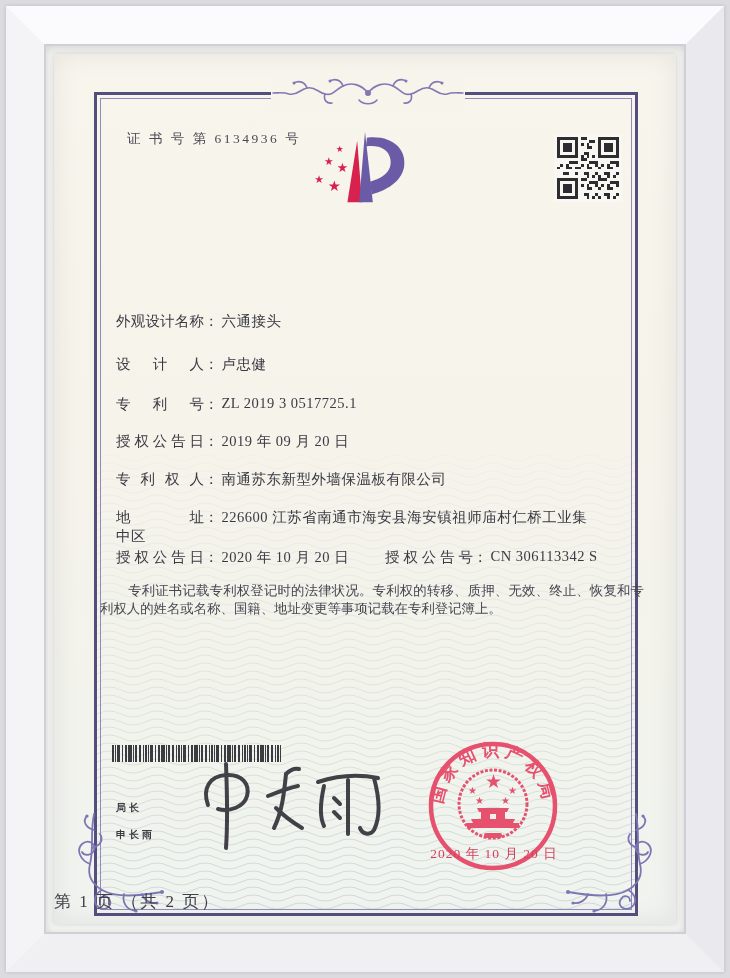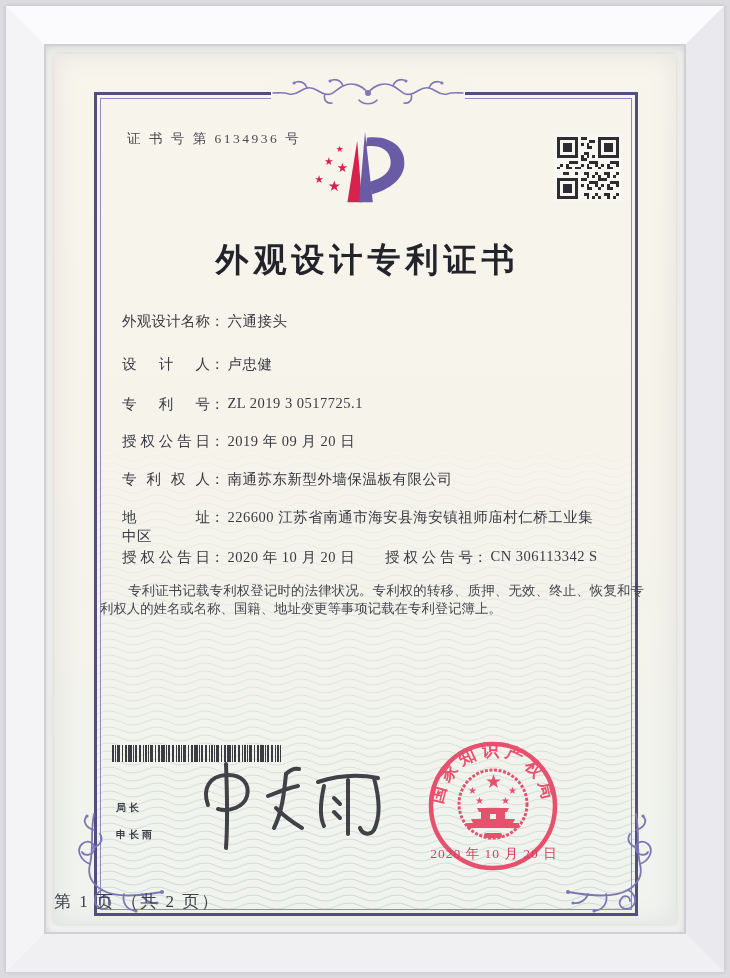--- a/index.html
+++ b/index.html
@@ -26,21 +26,21 @@
     display:flex;align-items:center;justify-content:center;}
   .corner-fl{width:112px;height:112px;}
   .corner-fl.left{left:10px;top:754px;}
   .corner-fl.right{left:500px;top:754px;transform:scaleX(-1);}
   
   .cert-no{left:49px;top:76px;font-size:13.5px;letter-spacing:2.5px;color:#4a4a55;margin-left:24px;}
   .logo{left:0;right:0;top:72px;display:flex;justify-content:center;}
   .qr{left:500px;top:80px;}
   .title{left:0;right:0;top:184px;text-align:center;font-size:33px;letter-spacing:5px;
     padding-left:5px;color:#23232b;font-weight:600;}
-  .frow{left:46px;width:544px;height:22px;padding-left:22px;font-size:14.5px;
+  .frow{left:46px;width:544px;height:22px;padding-left:16px;font-size:14.5px;
     color:#3a3a44;white-space:nowrap;}
   .flabel{display:inline-block;width:88px;text-align:justify;text-align-last:justify;
     vertical-align:top;}
   .fcolon{display:inline-block;vertical-align:top;}
   .fvalue{display:inline-block;margin-left:3px;vertical-align:top;letter-spacing:.5px;}
   .addr2{letter-spacing:.5px;}
   .pair-right{position:absolute;left:285px;top:0;}
   .paras{left:46px;top:528px;width:544px;font-size:13.4px;line-height:17.7px;
     color:#474752;text-align:justify;}
   .paras p{margin:0;text-indent:2.1em;}
@@ -289,21 +289,20 @@
         <rect x="18" y="20" width="1" height="1" fill="#2c2c31"></rect>
         <rect x="21" y="20" width="1" height="1" fill="#2c2c31"></rect>
         <rect x="11" y="21" width="1" height="1" fill="#2c2c31"></rect>
         <rect x="13" y="21" width="1" height="1" fill="#2c2c31"></rect>
         <rect x="15" y="21" width="1" height="1" fill="#2c2c31"></rect>
         <rect x="18" y="21" width="1" height="1" fill="#2c2c31"></rect>
         <rect x="20" y="21" width="1" height="1" fill="#2c2c31"></rect>
       </svg>
   </div>
 
-  <div class="title">外观设计专利证书</div>
 
   <div class="frow" style="top:258px">
     <span class="flabel">外观设计名称</span><span class="fcolon">：</span><span class="fvalue">六通接头</span>
   </div>
   <div class="frow" style="top:301px">
     <span class="flabel">设计人</span><span class="fcolon">：</span><span class="fvalue">卢忠健</span>
   </div>
   <div class="frow" style="top:341px">
     <span class="flabel">专利号</span><span class="fcolon">：</span><span class="fvalue">ZL 2019 3 0517725.1</span>
   </div>

